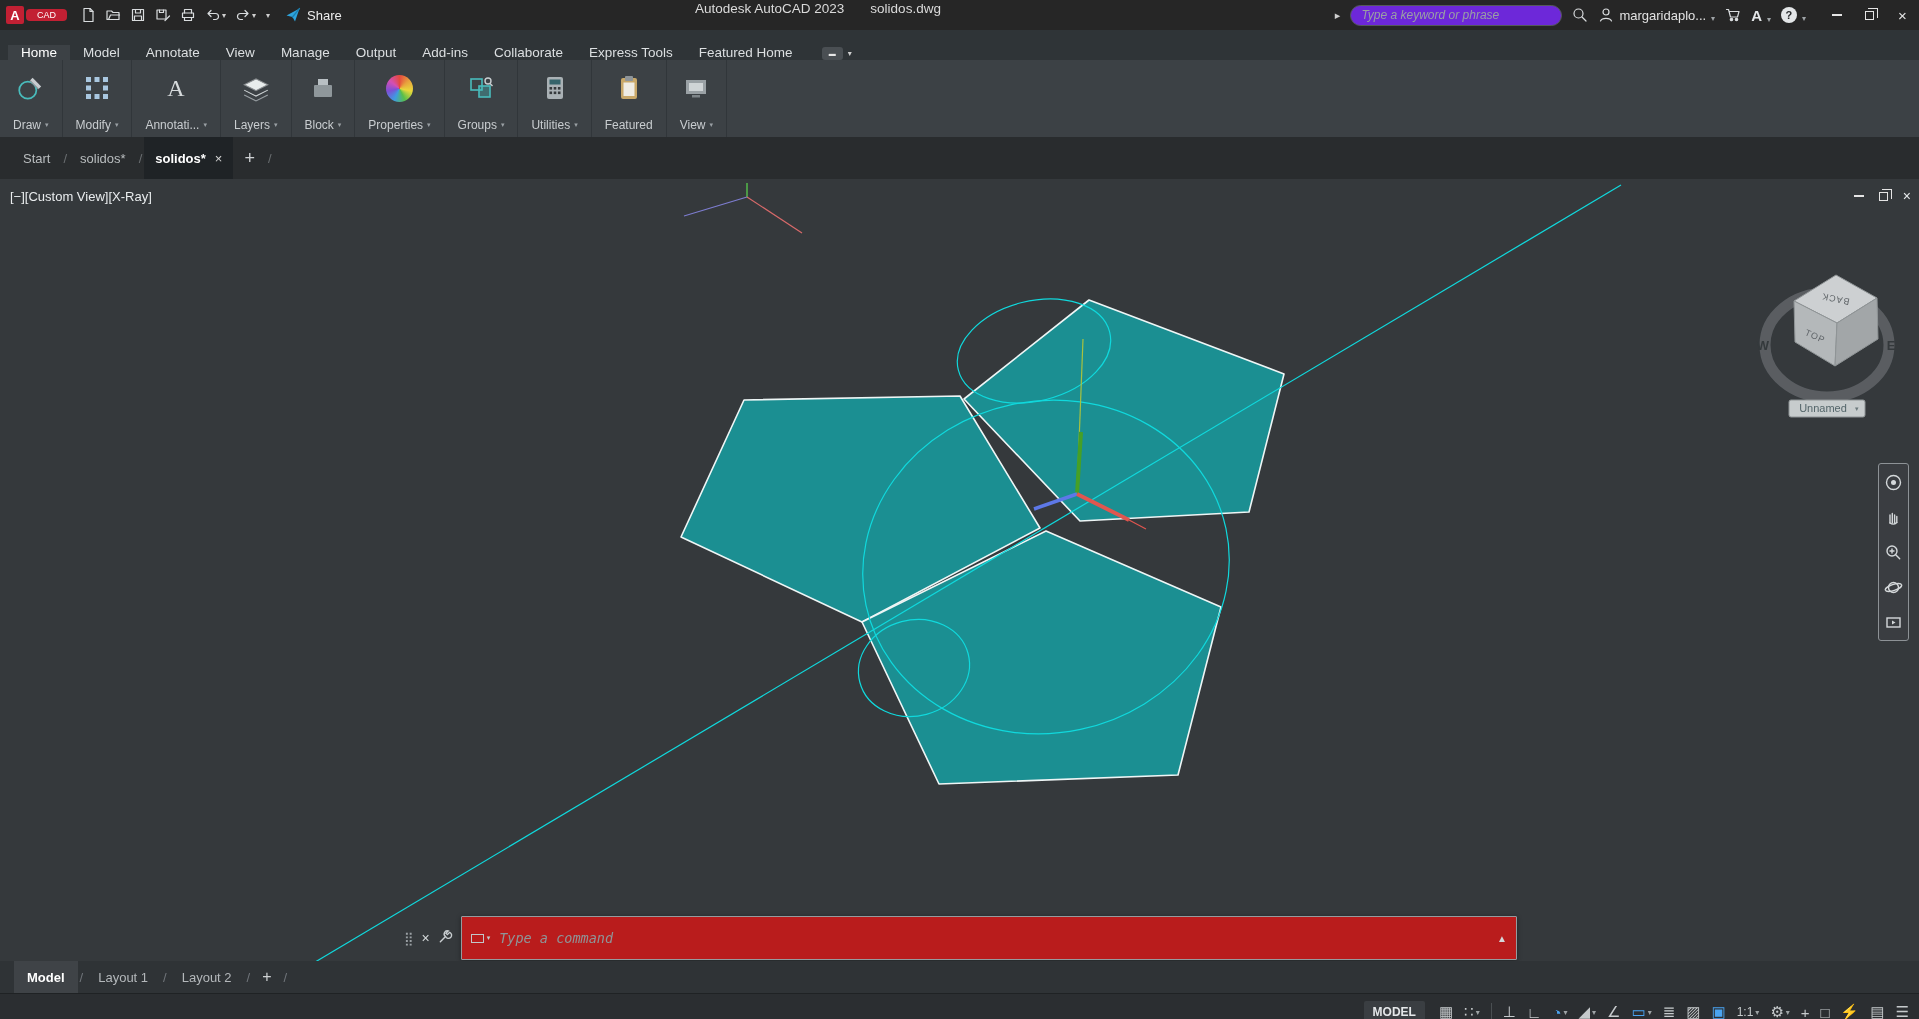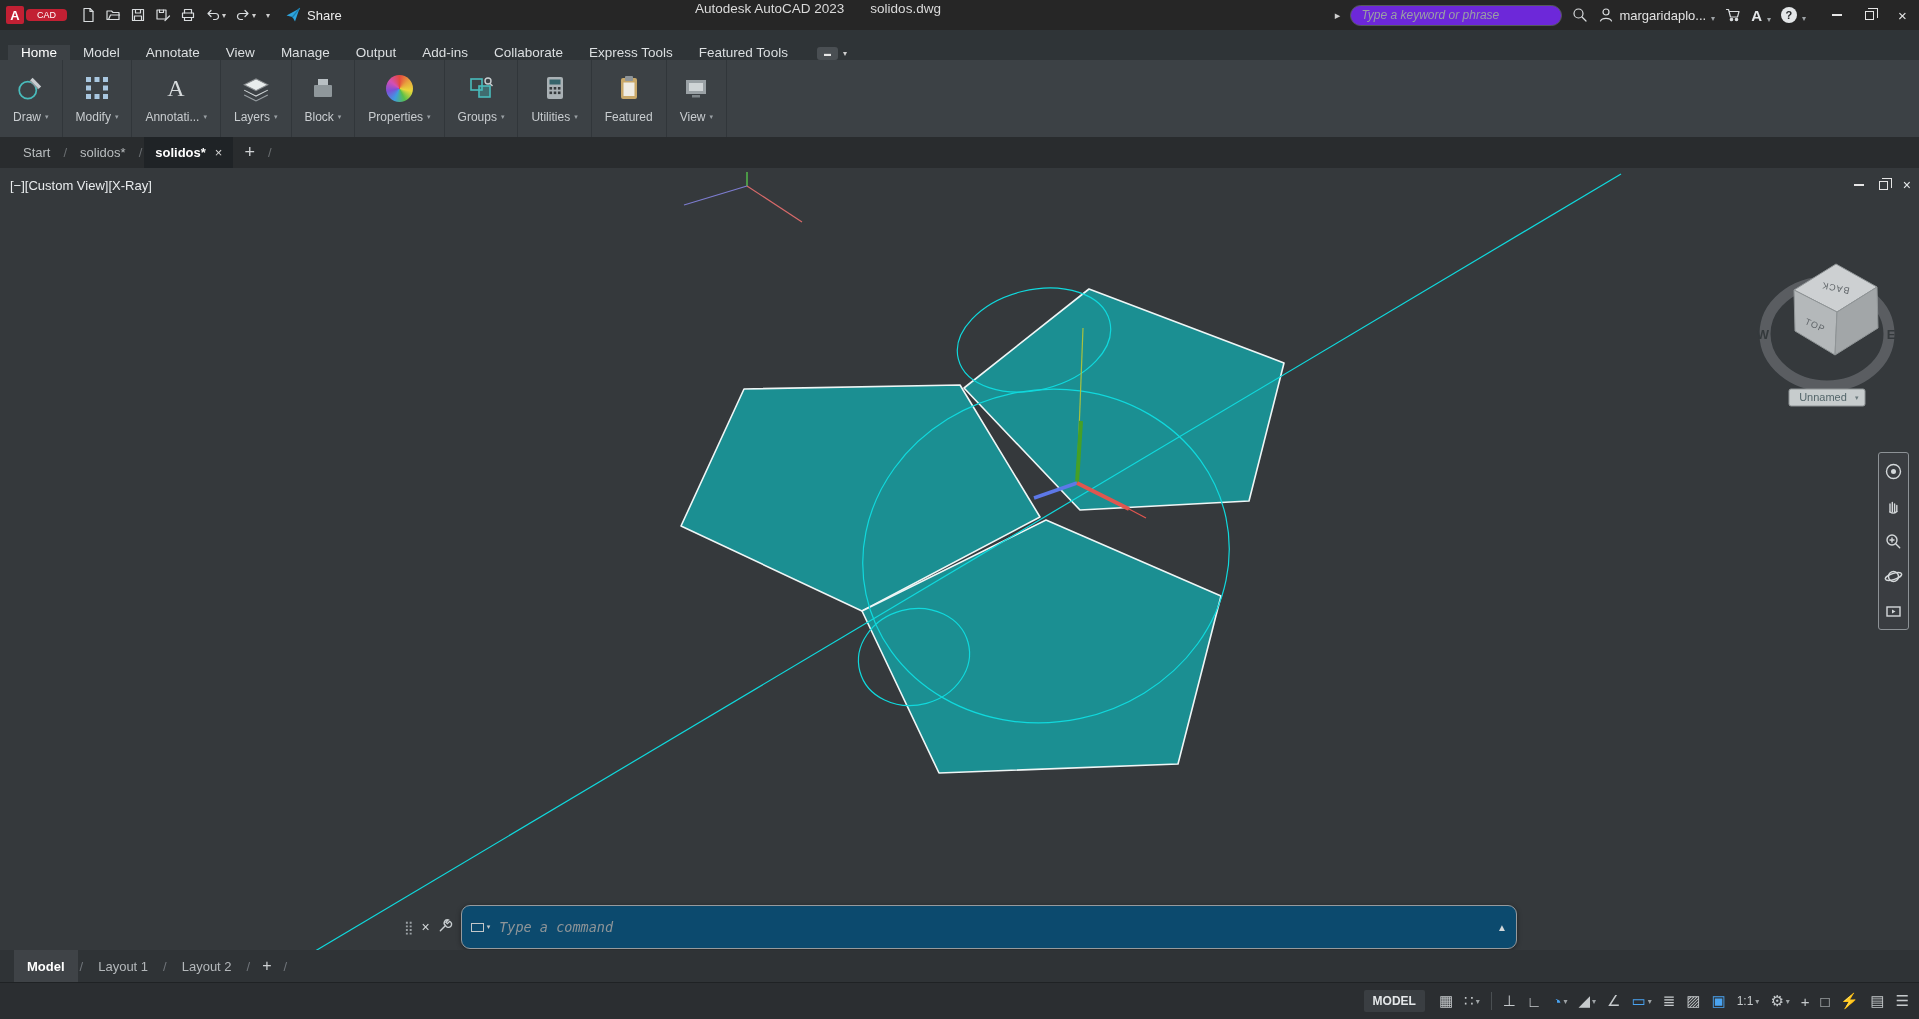--- a/index.html
+++ b/index.html
@@ -38,27 +38,27 @@
   .rtab{padding:0 13px;display:flex;align-items:center;font-size:13.5px;color:#dcdfe1}
   .rtab.active{background:#3c4145;color:#fff}
   .ribbon-more{display:flex;align-items:center;gap:5px;margin-left:16px;color:#cfcfcf}
   .rm-box{background:#4a4f53;padding:3px 7px;border-radius:3px;font-size:7px;color:#e6e6e6}
   .rm-caret{font-size:8px}
 
   
   .ribbonbody{height:77px;background:#3c4145;display:flex;align-items:stretch;flex:none}
   .panel{display:flex;flex-direction:column;align-items:center;justify-content:flex-start;padding:7px 13px 3px;border-right:1px solid #31363a;min-width:60px}
   .p-icon{height:42px;display:flex;align-items:center;justify-content:center}
-  .p-label-row{display:flex;align-items:center;gap:4px;color:#c9cdd0;font-size:12px;margin-top:1px}
+  .p-label-row{display:flex;align-items:center;gap:4px;color:#c9cdd0;font-size:12px;margin-top:9px}
   .p-caret{font-size:7px;color:#9aa0a4}
   .color-wheel{width:27px;height:27px;border-radius:50%;display:block;
     background:conic-gradient(#e5493f,#e8a33d,#ead83b,#58bf4a,#3e9ce2,#7d4fd6,#d44fb4,#e5493f)}
 
   
-  .filetabs{height:31px;background:#292c2e;display:flex;align-items:stretch;padding-left:12px;font-size:13px;flex:none}
+  .filetabs{height:42px;background:#292c2e;display:flex;align-items:stretch;padding-left:12px;font-size:13px;flex:none}
   .ft{padding:0 11px;color:#b9bdbf;display:flex;align-items:center}
   .ft.active{background:#1f2326;color:#fff;font-weight:bold}
   .ft-close{margin-left:9px;color:#d7d7d7;font-weight:normal}
   .ft-sep{color:#6a6e71;display:flex;align-items:center;padding:0 2px}
   .ft-add{color:#cfd2d4;font-size:18px;display:flex;align-items:center;padding:0 11px}
 
   
   .canvas{position:relative;height:782px;background:var(--canvas_bg,#35393c);flex:none;overflow:hidden}
   .scene{position:absolute;left:0;top:0}
   .pent{fill:var(--solid_fill,#1b8f92);stroke:var(--solid_edge,#eef6f6);stroke-width:1.6;stroke-linejoin:round}
@@ -77,21 +77,21 @@
   .nav-ic{width:22px;height:24px;display:flex;align-items:center;justify-content:center}
   .nav-ic svg{width:19px;height:19px}
   .nav-ic path,.nav-ic circle,.nav-ic rect,.nav-ic ellipse{stroke:#d4d8da;fill:none;stroke-width:1.4;stroke-linecap:round}
 
   
   .cmdbar{position:absolute;left:404px;top:744px;width:1113px;height:30px;display:flex;align-items:center;gap:8px}
   .cmd-grip{color:#9aa0a4;font-size:13px}
   .cmd-x{color:#d4d8da;font-size:14px}
   .cmd-wrench svg{width:15px;height:15px}
   .cmd-wrench path{stroke:#c9ced1;fill:none;stroke-width:1.5;stroke-linecap:round}
-  .cmd-input-wrap{flex:1;height:44px;background:#0c4a6e;border:1px solid #969a9d;border-radius:9px;
+  .cmd-input-wrap{flex:1;height:44px;background:#b91c1c;border:1px solid #969a9d;border-radius:1px;
     display:flex;align-items:center;padding:0 9px;gap:9px;box-shadow:0 1px 5px rgba(0,0,0,.4)}
   .cmd-chip{display:flex;align-items:center;gap:3px}
   .cmd-chip-box{width:13px;height:9px;border:1px solid #c3c7c9;display:block}
   .cmd-chip-caret{font-size:7px;color:#c3c7c9}
   .cmd-input{flex:1;background:transparent;border:none;outline:none;color:#b6babd;
     font-family:"DejaVu Sans Mono",monospace;font-style:italic;font-size:13.5px}
   .cmd-input::placeholder{color:#8f9598;font-style:italic}
   .cmd-hist{color:#d4d8da;font-size:10px}
 
   
@@ -224,21 +224,21 @@
   <div class="ribbontabs">
     <span class="rtab active">Home</span>
     <span class="rtab">Model</span>
     <span class="rtab">Annotate</span>
     <span class="rtab">View</span>
     <span class="rtab">Manage</span>
     <span class="rtab">Output</span>
     <span class="rtab">Add-ins</span>
     <span class="rtab">Collaborate</span>
     <span class="rtab">Express Tools</span>
-    <span class="rtab">Featured Tools</span>
+    <span class="rtab">Featured Home</span>
     <span class="ribbon-more">
       <span class="rm-box">▬</span>
       <span class="rm-caret">▾</span>
       </span>
   </div>
 
   <div class="ribbonbody">
     <div class="panel">
       <span class="p-icon">
         <svg width="30" height="30" viewBox="0 0 28 28">

